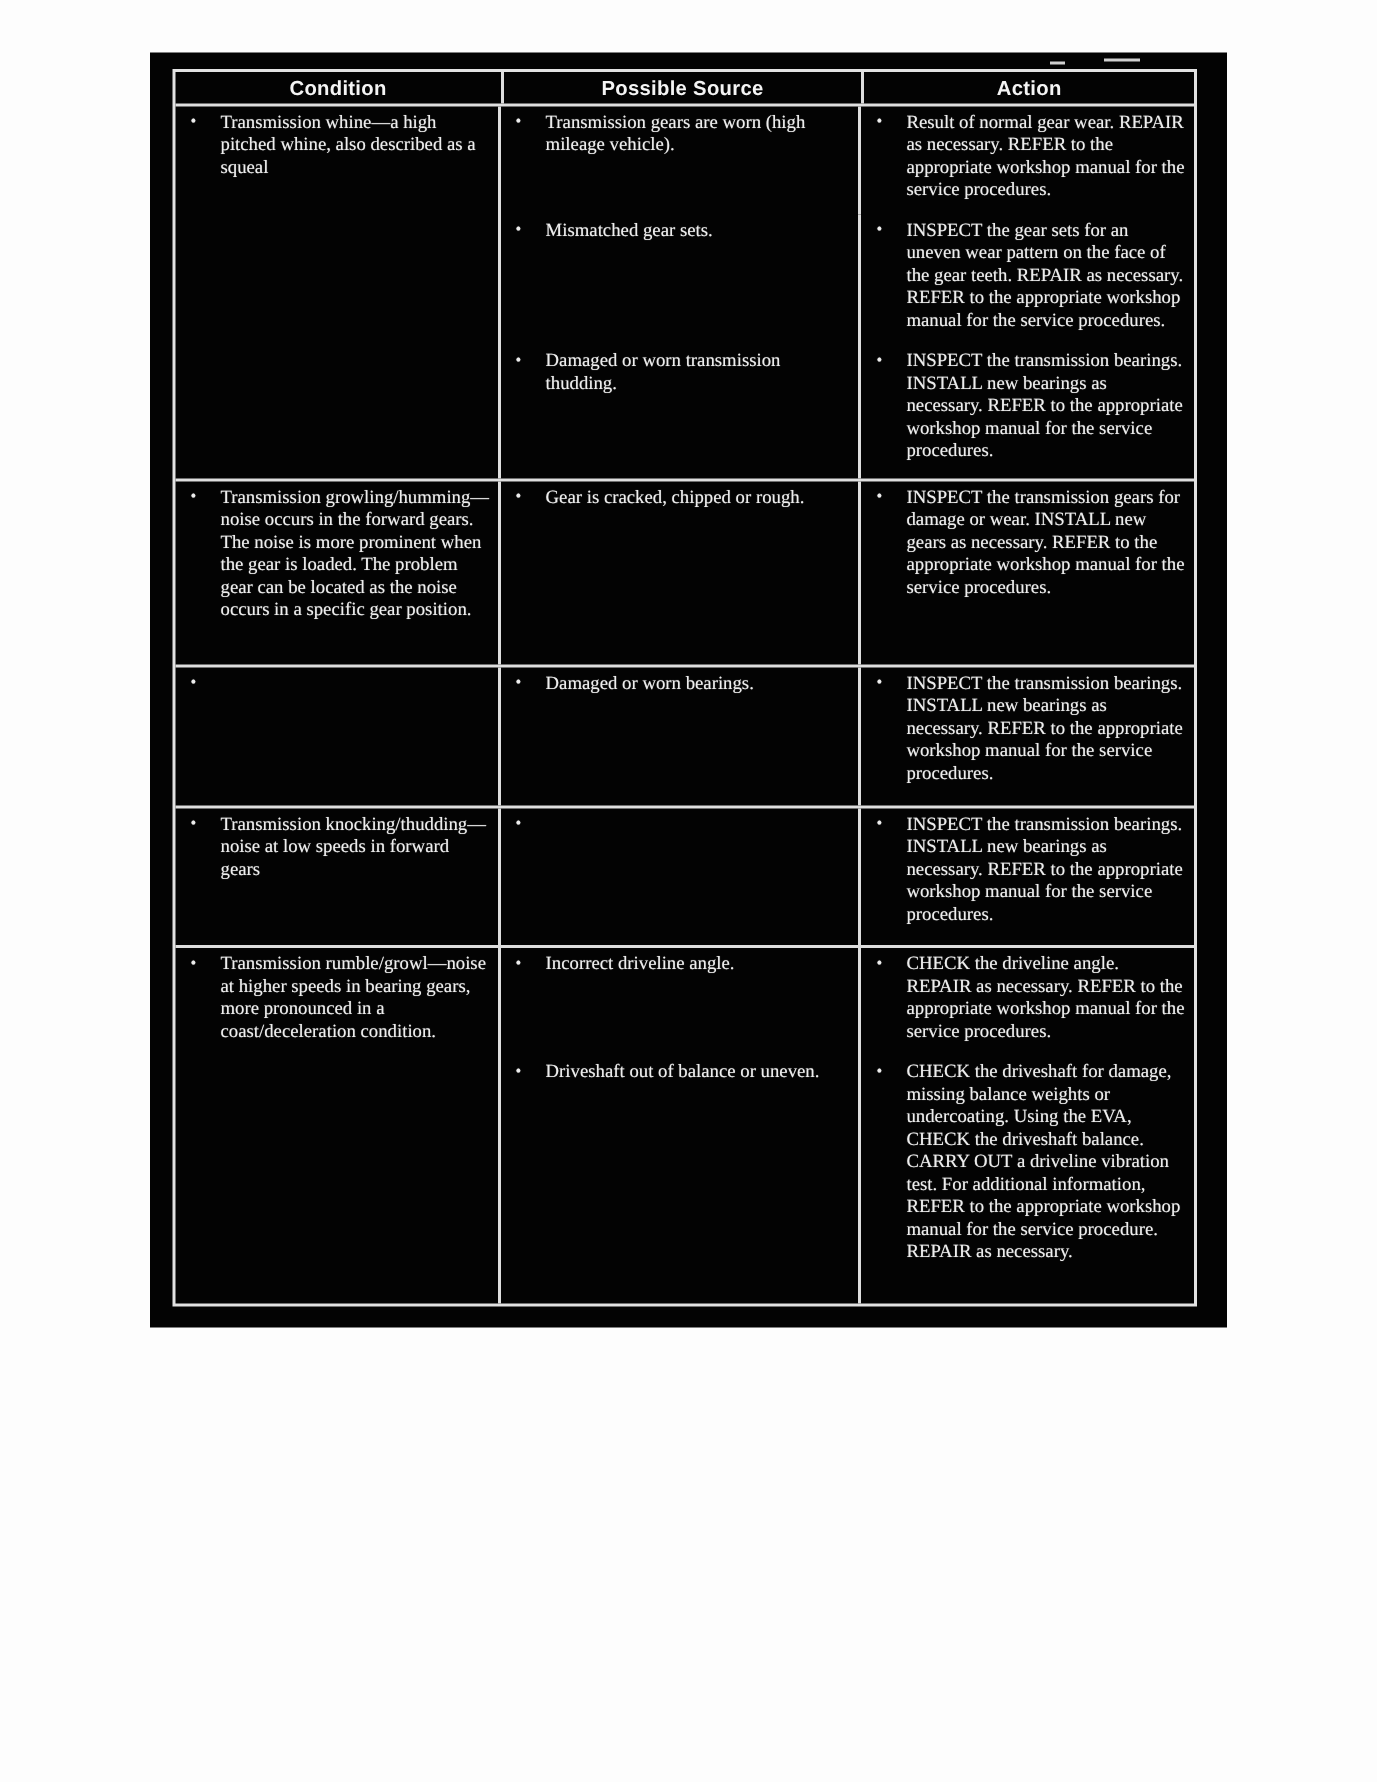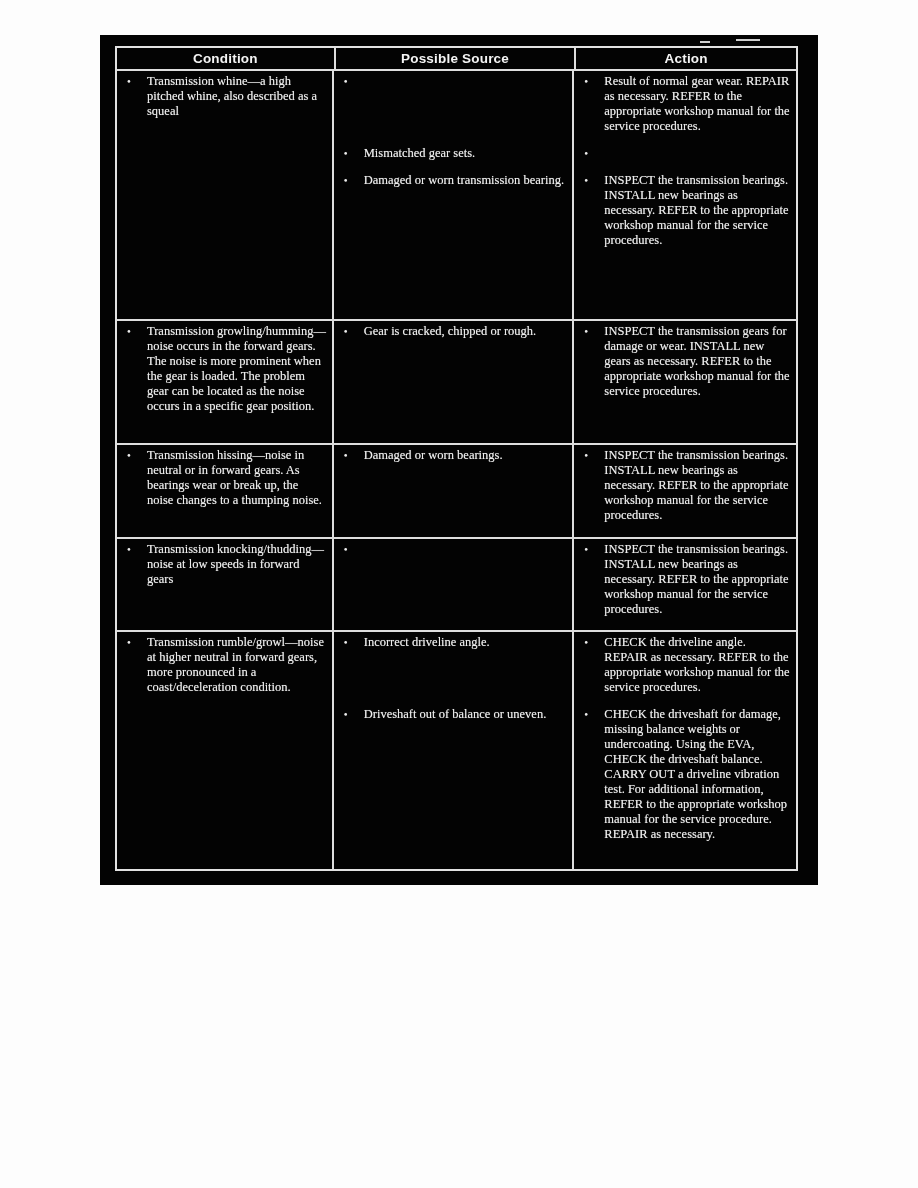--- a/index.html
+++ b/index.html
@@ -119,35 +119,37 @@
         <div class="th">Action</div>
       </div>
 
       <div class="trow row-0 pairs3">
         <div class="cell cond">
           <span class="bullet">•</span>
           <p class="txt">Transmission whine—a high pitched whine, also described as a squeal</p>
         </div>
         <div class="cell src" style="grid-row:1">
           <span class="bullet">•</span>
+          <p class="txt">Transmission gears are worn (high mileage vehicle).</p>
         </div>
         <div class="cell act" style="grid-row:1">
           <span class="bullet">•</span>
           <p class="txt">Result of normal gear wear. REPAIR as necessary. REFER to the appropriate workshop manual for the service procedures.</p>
         </div>
         <div class="cell src" style="grid-row:2">
           <span class="bullet">•</span>
           <p class="txt">Mismatched gear sets.</p>
         </div>
         <div class="cell act" style="grid-row:2">
           <span class="bullet">•</span>
+          <p class="txt">INSPECT the gear sets for an uneven wear pattern on the face of the gear teeth. REPAIR as necessary. REFER to the appropriate workshop manual for the service procedures.</p>
         </div>
         <div class="cell src" style="grid-row:3">
           <span class="bullet">•</span>
-          <p class="txt">Damaged or worn transmission bearing.</p>
+          <p class="txt">Damaged or worn transmission thudding.</p>
         </div>
         <div class="cell act" style="grid-row:3">
           <span class="bullet">•</span>
           <p class="txt">INSPECT the transmission bearings. INSTALL new bearings as necessary. REFER to the appropriate workshop manual for the service procedures.</p>
         </div>
       </div>
 
       <div class="trow row-1 pairs1">
         <div class="cell cond">
           <span class="bullet">•</span>
@@ -159,21 +161,20 @@
         </div>
         <div class="cell act" style="grid-row:1">
           <span class="bullet">•</span>
           <p class="txt">INSPECT the transmission gears for damage or wear. INSTALL new gears as necessary. REFER to the appropriate workshop manual for the service procedures.</p>
         </div>
       </div>
 
       <div class="trow row-2 pairs1">
         <div class="cell cond">
           <span class="bullet">•</span>
-          <p class="txt">Transmission hissing—noise in neutral or in forward gears. As bearings wear or break up, the noise changes to a thumping noise.</p>
         </div>
         <div class="cell src" style="grid-row:1">
           <span class="bullet">•</span>
           <p class="txt">Damaged or worn bearings.</p>
         </div>
         <div class="cell act" style="grid-row:1">
           <span class="bullet">•</span>
           <p class="txt">INSPECT the transmission bearings. INSTALL new bearings as necessary. REFER to the appropriate workshop manual for the service procedures.</p>
         </div>
       </div>
@@ -188,21 +189,21 @@
         </div>
         <div class="cell act" style="grid-row:1">
           <span class="bullet">•</span>
           <p class="txt">INSPECT the transmission bearings. INSTALL new bearings as necessary. REFER to the appropriate workshop manual for the service procedures.</p>
         </div>
       </div>
 
       <div class="trow row-4 pairs2">
         <div class="cell cond">
           <span class="bullet">•</span>
-          <p class="txt">Transmission rumble/growl—noise at higher neutral in forward gears, more pronounced in a coast/deceleration condition.</p>
+          <p class="txt">Transmission rumble/growl—noise at higher speeds in bearing gears, more pronounced in a coast/deceleration condition.</p>
         </div>
         <div class="cell src" style="grid-row:1">
           <span class="bullet">•</span>
           <p class="txt">Incorrect driveline angle.</p>
         </div>
         <div class="cell act" style="grid-row:1">
           <span class="bullet">•</span>
           <p class="txt">CHECK the driveline angle. REPAIR as necessary. REFER to the appropriate workshop manual for the service procedures.</p>
         </div>
         <div class="cell src" style="grid-row:2">

